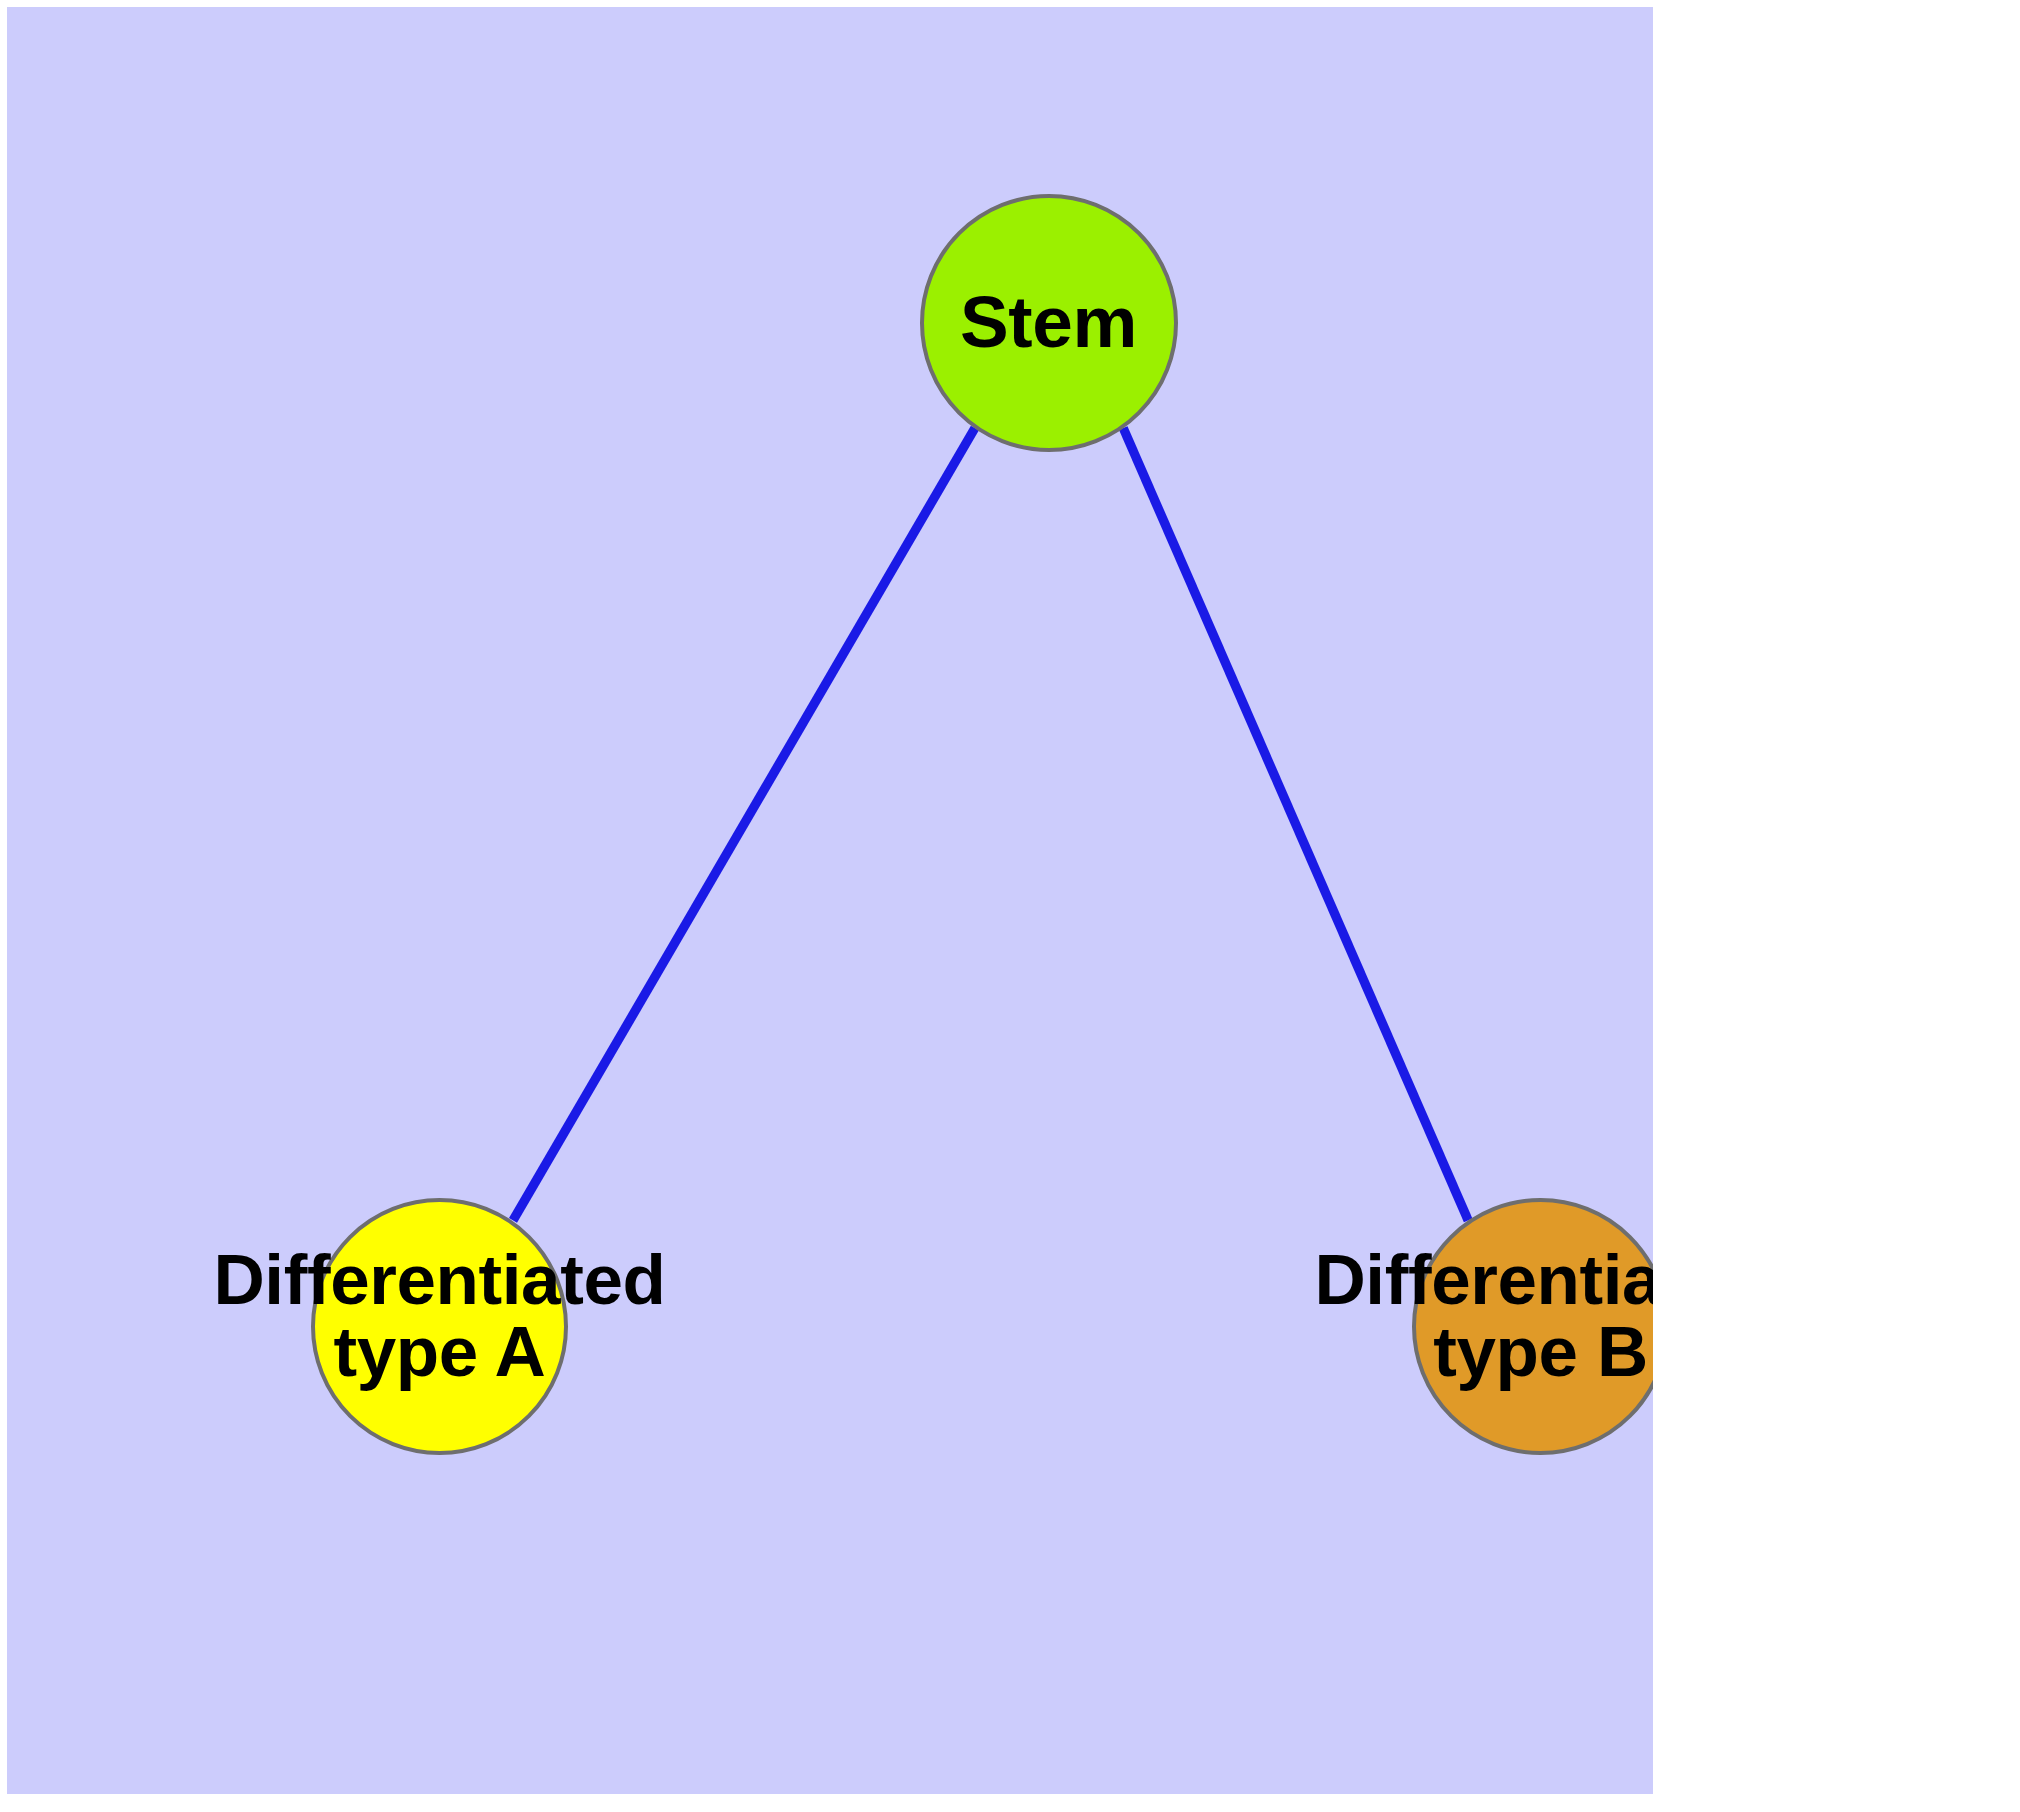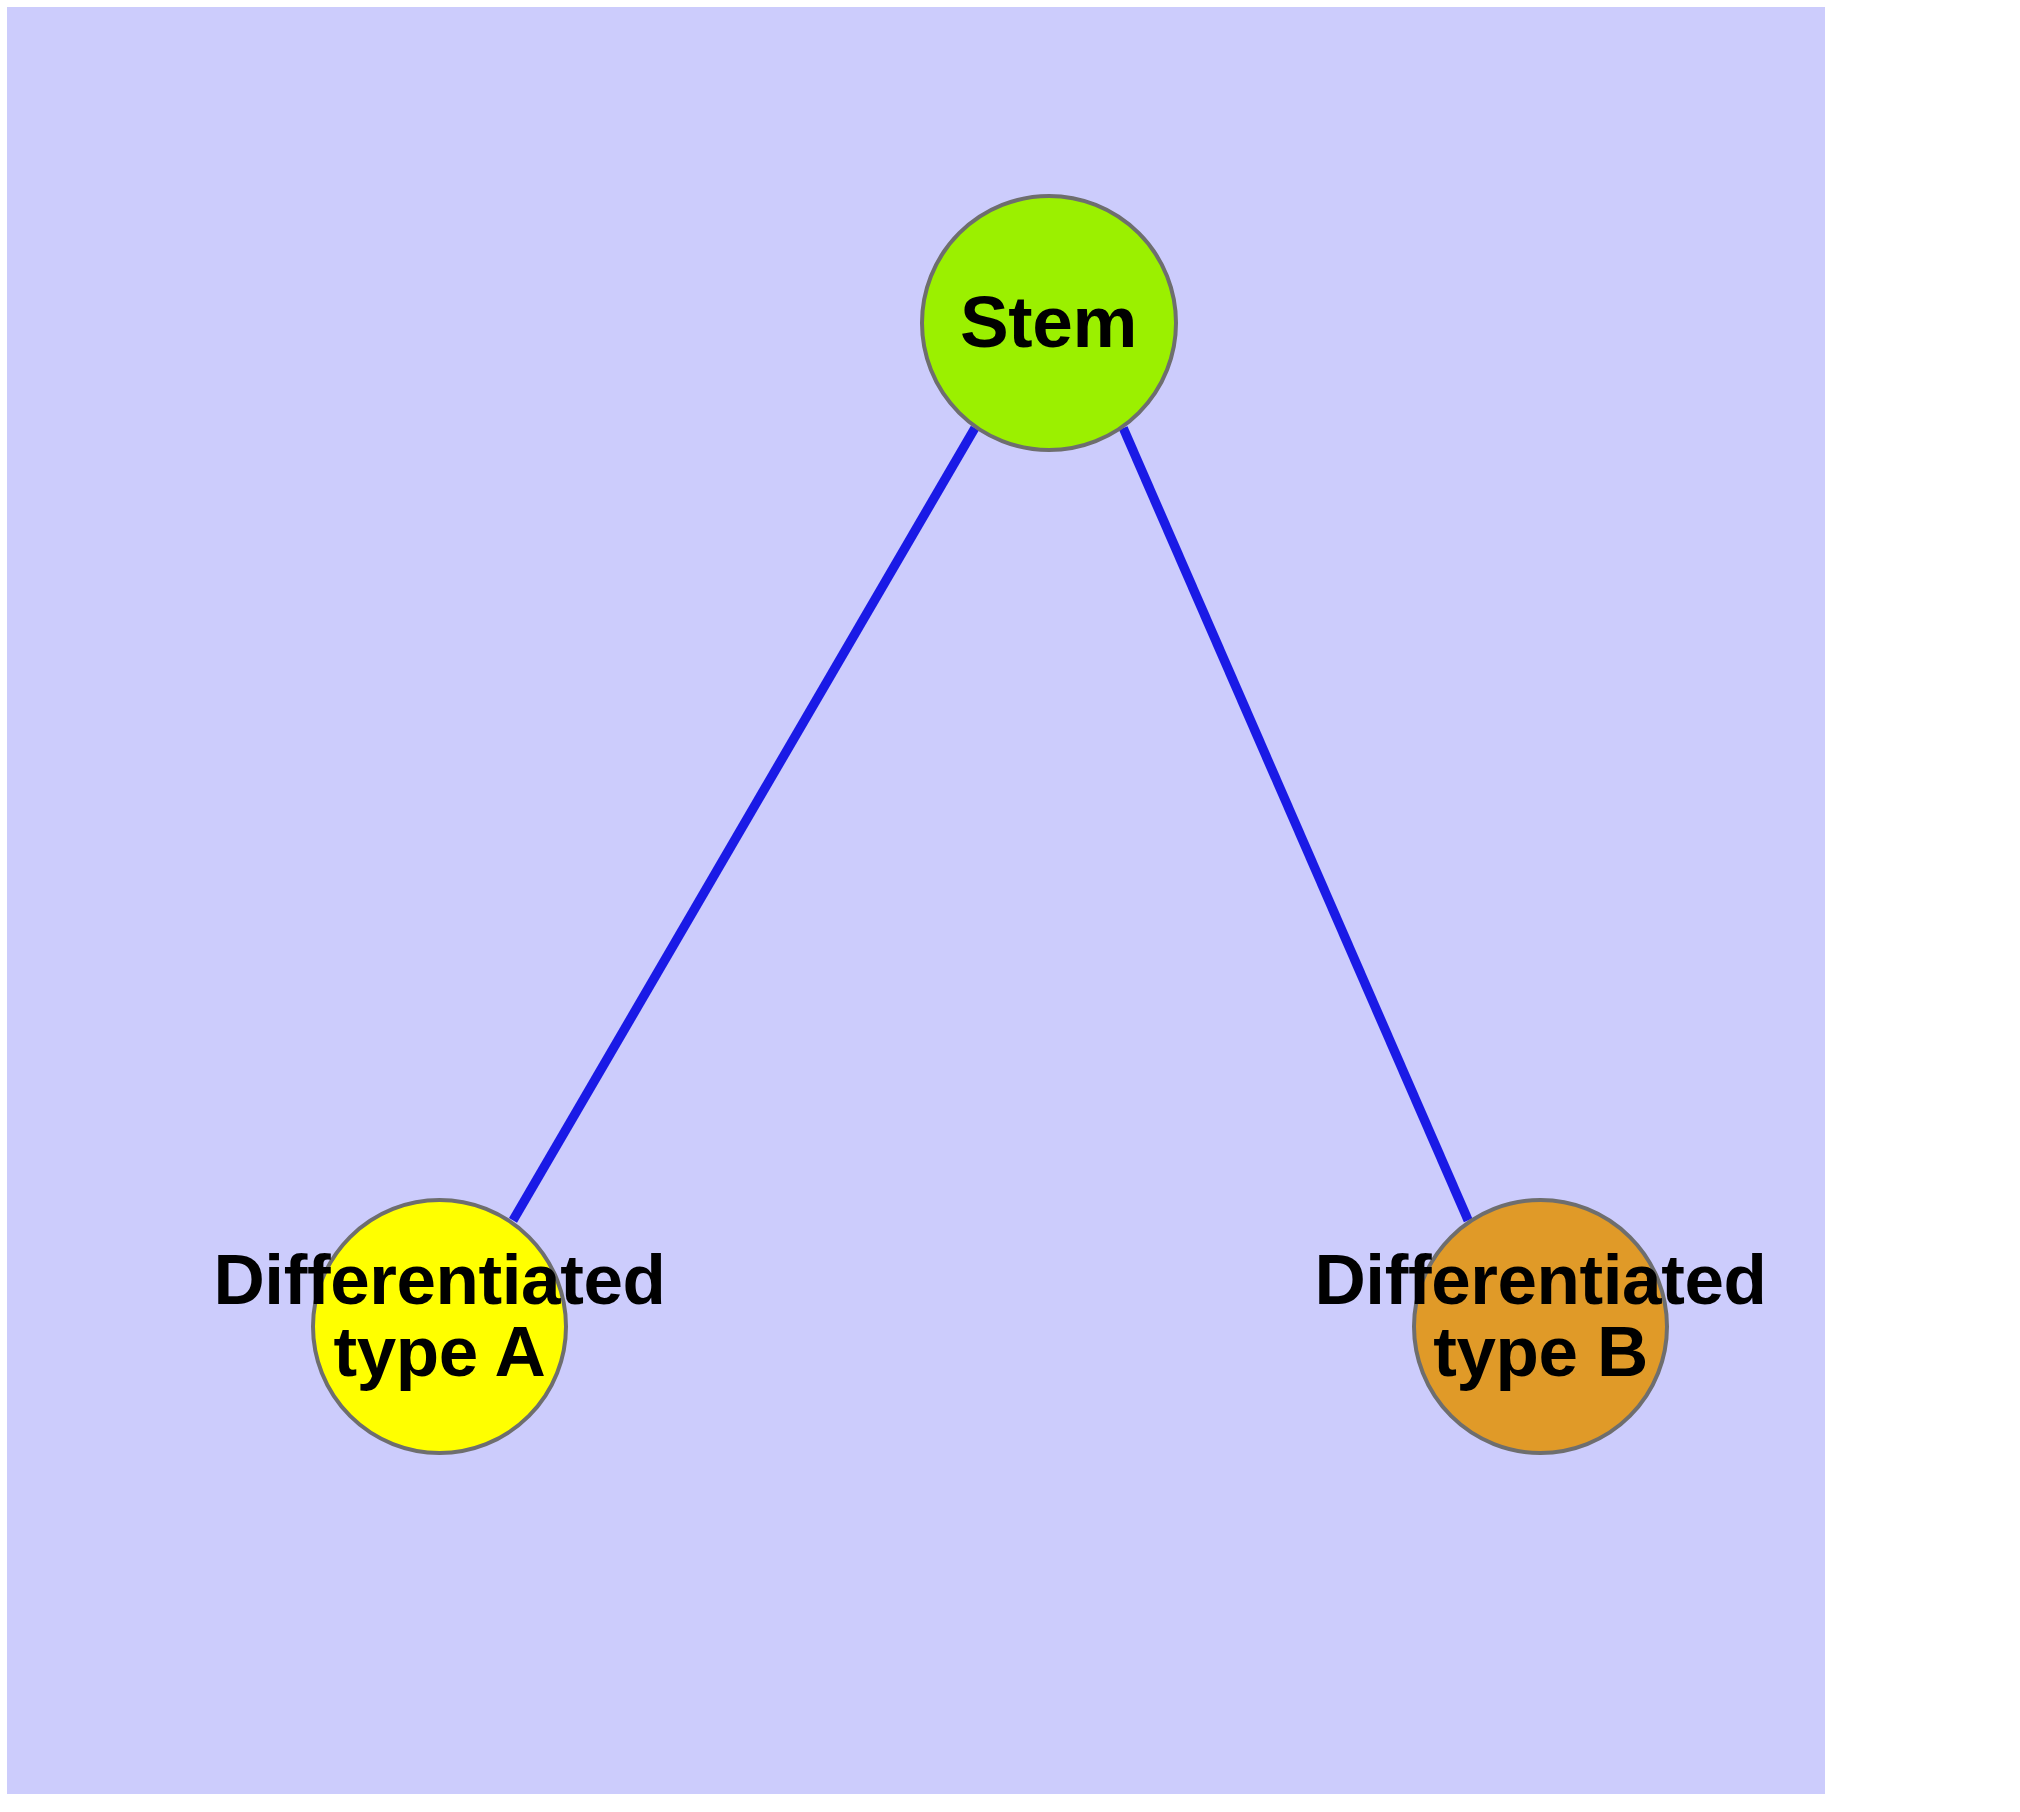--- a/index.html
+++ b/index.html
@@ -3,21 +3,21 @@
 <meta charset="utf-8">
 <title>Cell differentiation graph</title>
 <style>
   html, body {
     margin: 0;
     padding: 0;
     background: #ffffff;
   }
   #canvas {
     position: relative;
-    width: 1825px;
+    width: 1653px;
     height: 1812px;
     background: #ffffff;
     overflow: hidden;
     font-family: "Liberation Sans", "DejaVu Sans", sans-serif;
   }
   
   #plot-area {
     position: absolute;
     left: 6.8px;
     top: 6.8px;

